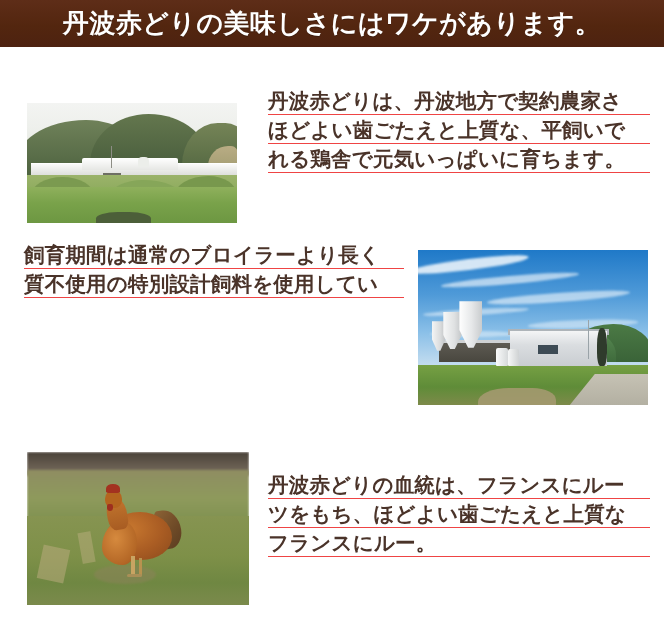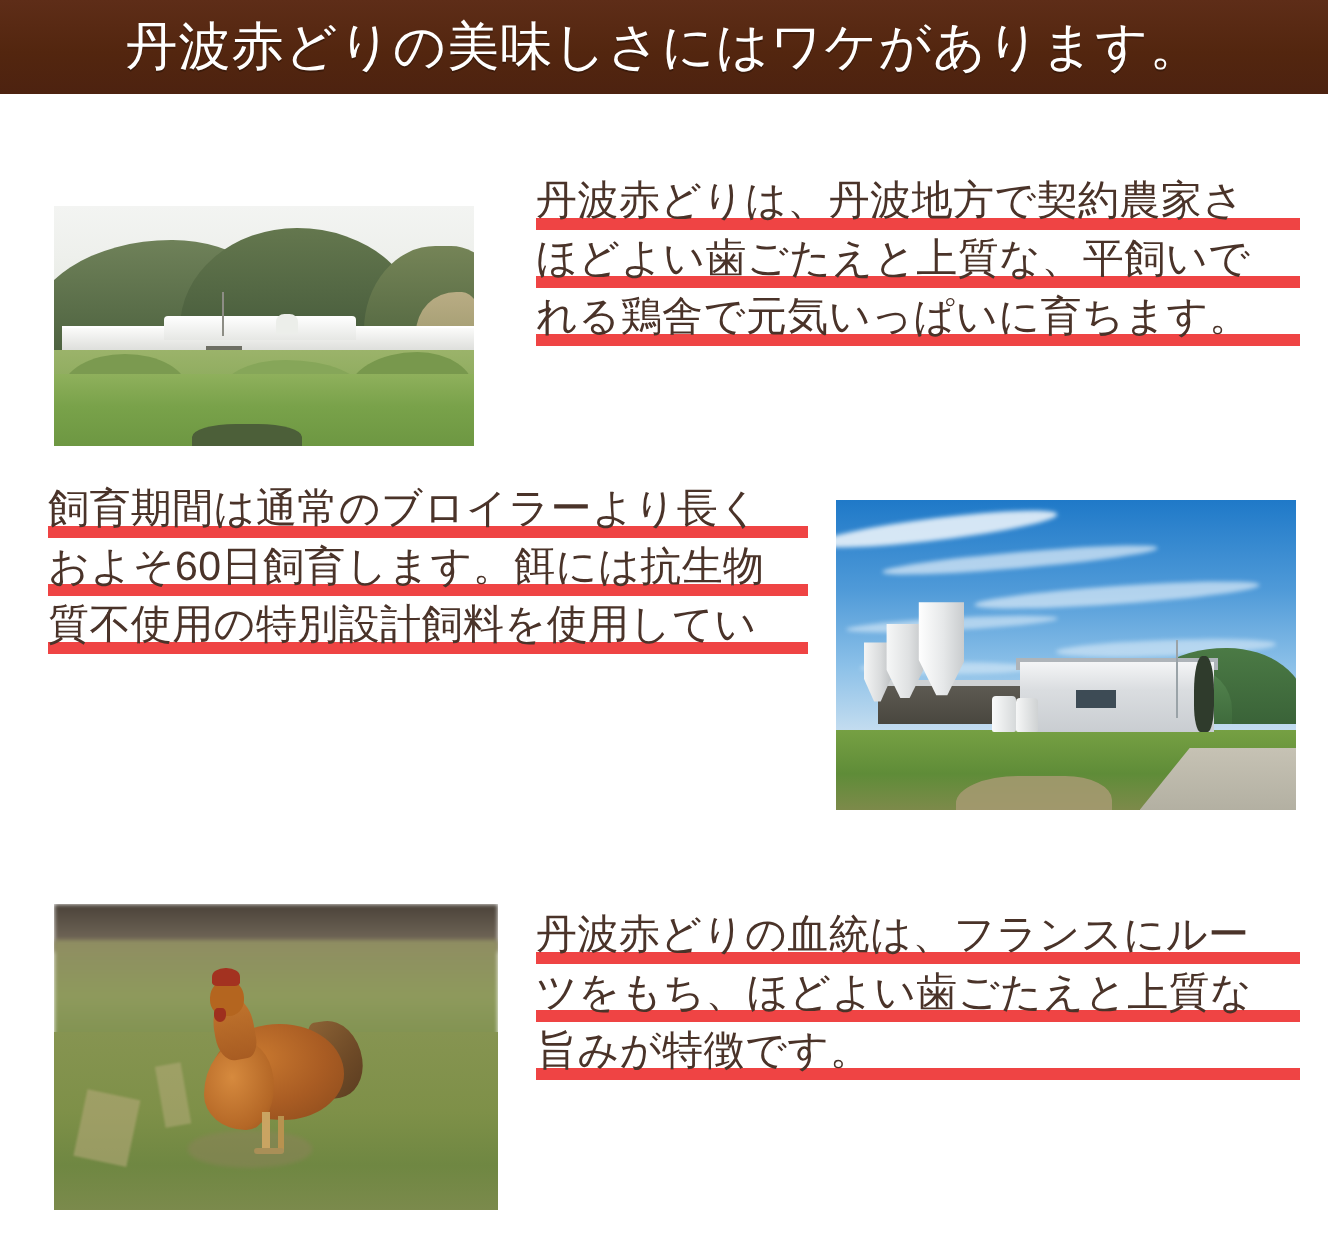--- a/index.html
+++ b/index.html
@@ -29,46 +29,47 @@
     display: flex;
     align-items: center;
     justify-content: center;
   }
   .header-title {
     color: #ffffff;
     font-size: 26px;
     letter-spacing: 0.5px;
     line-height: 1;
     white-space: nowrap;
-    font-weight: normal;
+    font-weight: bold;
     margin: 0;
     padding: 0 0 2px 0;
     text-shadow: 0 1px 0 rgba(0,0,0,.25);
   }
 
   
   .para {
     position: absolute;
     font-size: 20.5px;
     line-height: 29px;
     color: #4a3329;
     letter-spacing: 0.2px;
   }
   .para .ln {
     display: block;
     white-space: nowrap;
-    border-bottom: 6px solid #ef4444;
+    border-bottom: 1px solid #ef4444;
     height: 29px;
     line-height: 29px;
     box-sizing: border-box;
+    font-weight: bold;
   }
 
   #para-1 { left: 268px; top: 86px;  width: 382px; }
   #para-2 { left: 24px;  top: 240px; width: 380px; }
-  #para-3 { left: 268px; top: 453px; width: 382px; }
+  #para-3 { left: 268px; top: 470px; width: 382px; }
 
   
   .photo {
     position: absolute;
     overflow: hidden;
     background: #ffffff;
   }
 
   
   #photo-farm-sheds {
@@ -353,21 +354,20 @@
 </div>
 
 <div class="para" id="para-1">
   <span class="ln">丹波赤どりは、丹波地方で契約農家さ</span>
   <span class="ln">ほどよい歯ごたえと上質な、平飼いで</span>
   <span class="ln">れる鶏舎で元気いっぱいに育ちます。</span>
 </div>
 
 <div class="para" id="para-2">
   <span class="ln">飼育期間は通常のブロイラーより長く</span>
-  <span class="ln">およそ60日飼育します。餌には抗生物</span>
   <span class="ln">質不使用の特別設計飼料を使用してい</span>
 </div>
 
 <div class="photo" id="photo-barn-silos">
   <div class="p2-sky"></div>
   <div class="p2-cloud p2-c1"></div>
   <div class="p2-cloud p2-c2"></div>
   <div class="p2-cloud p2-c3"></div>
   <div class="p2-cloud p2-c4"></div>
   <div class="p2-cloud p2-c5"></div>
@@ -408,14 +408,14 @@
     <div class="hen-wattle"></div>
     <div class="hen-leg-a"></div>
     <div class="hen-leg-b"></div>
     <div class="hen-foot"></div>
   </div>
 </div>
 
 <div class="para" id="para-3">
   <span class="ln">丹波赤どりの血統は、フランスにルー</span>
   <span class="ln">ツをもち、ほどよい歯ごたえと上質な</span>
-  <span class="ln">旨みが特徴です。</span>
+  <span class="ln">フランスにルー。</span>
 </div>
 
 </body></html>

